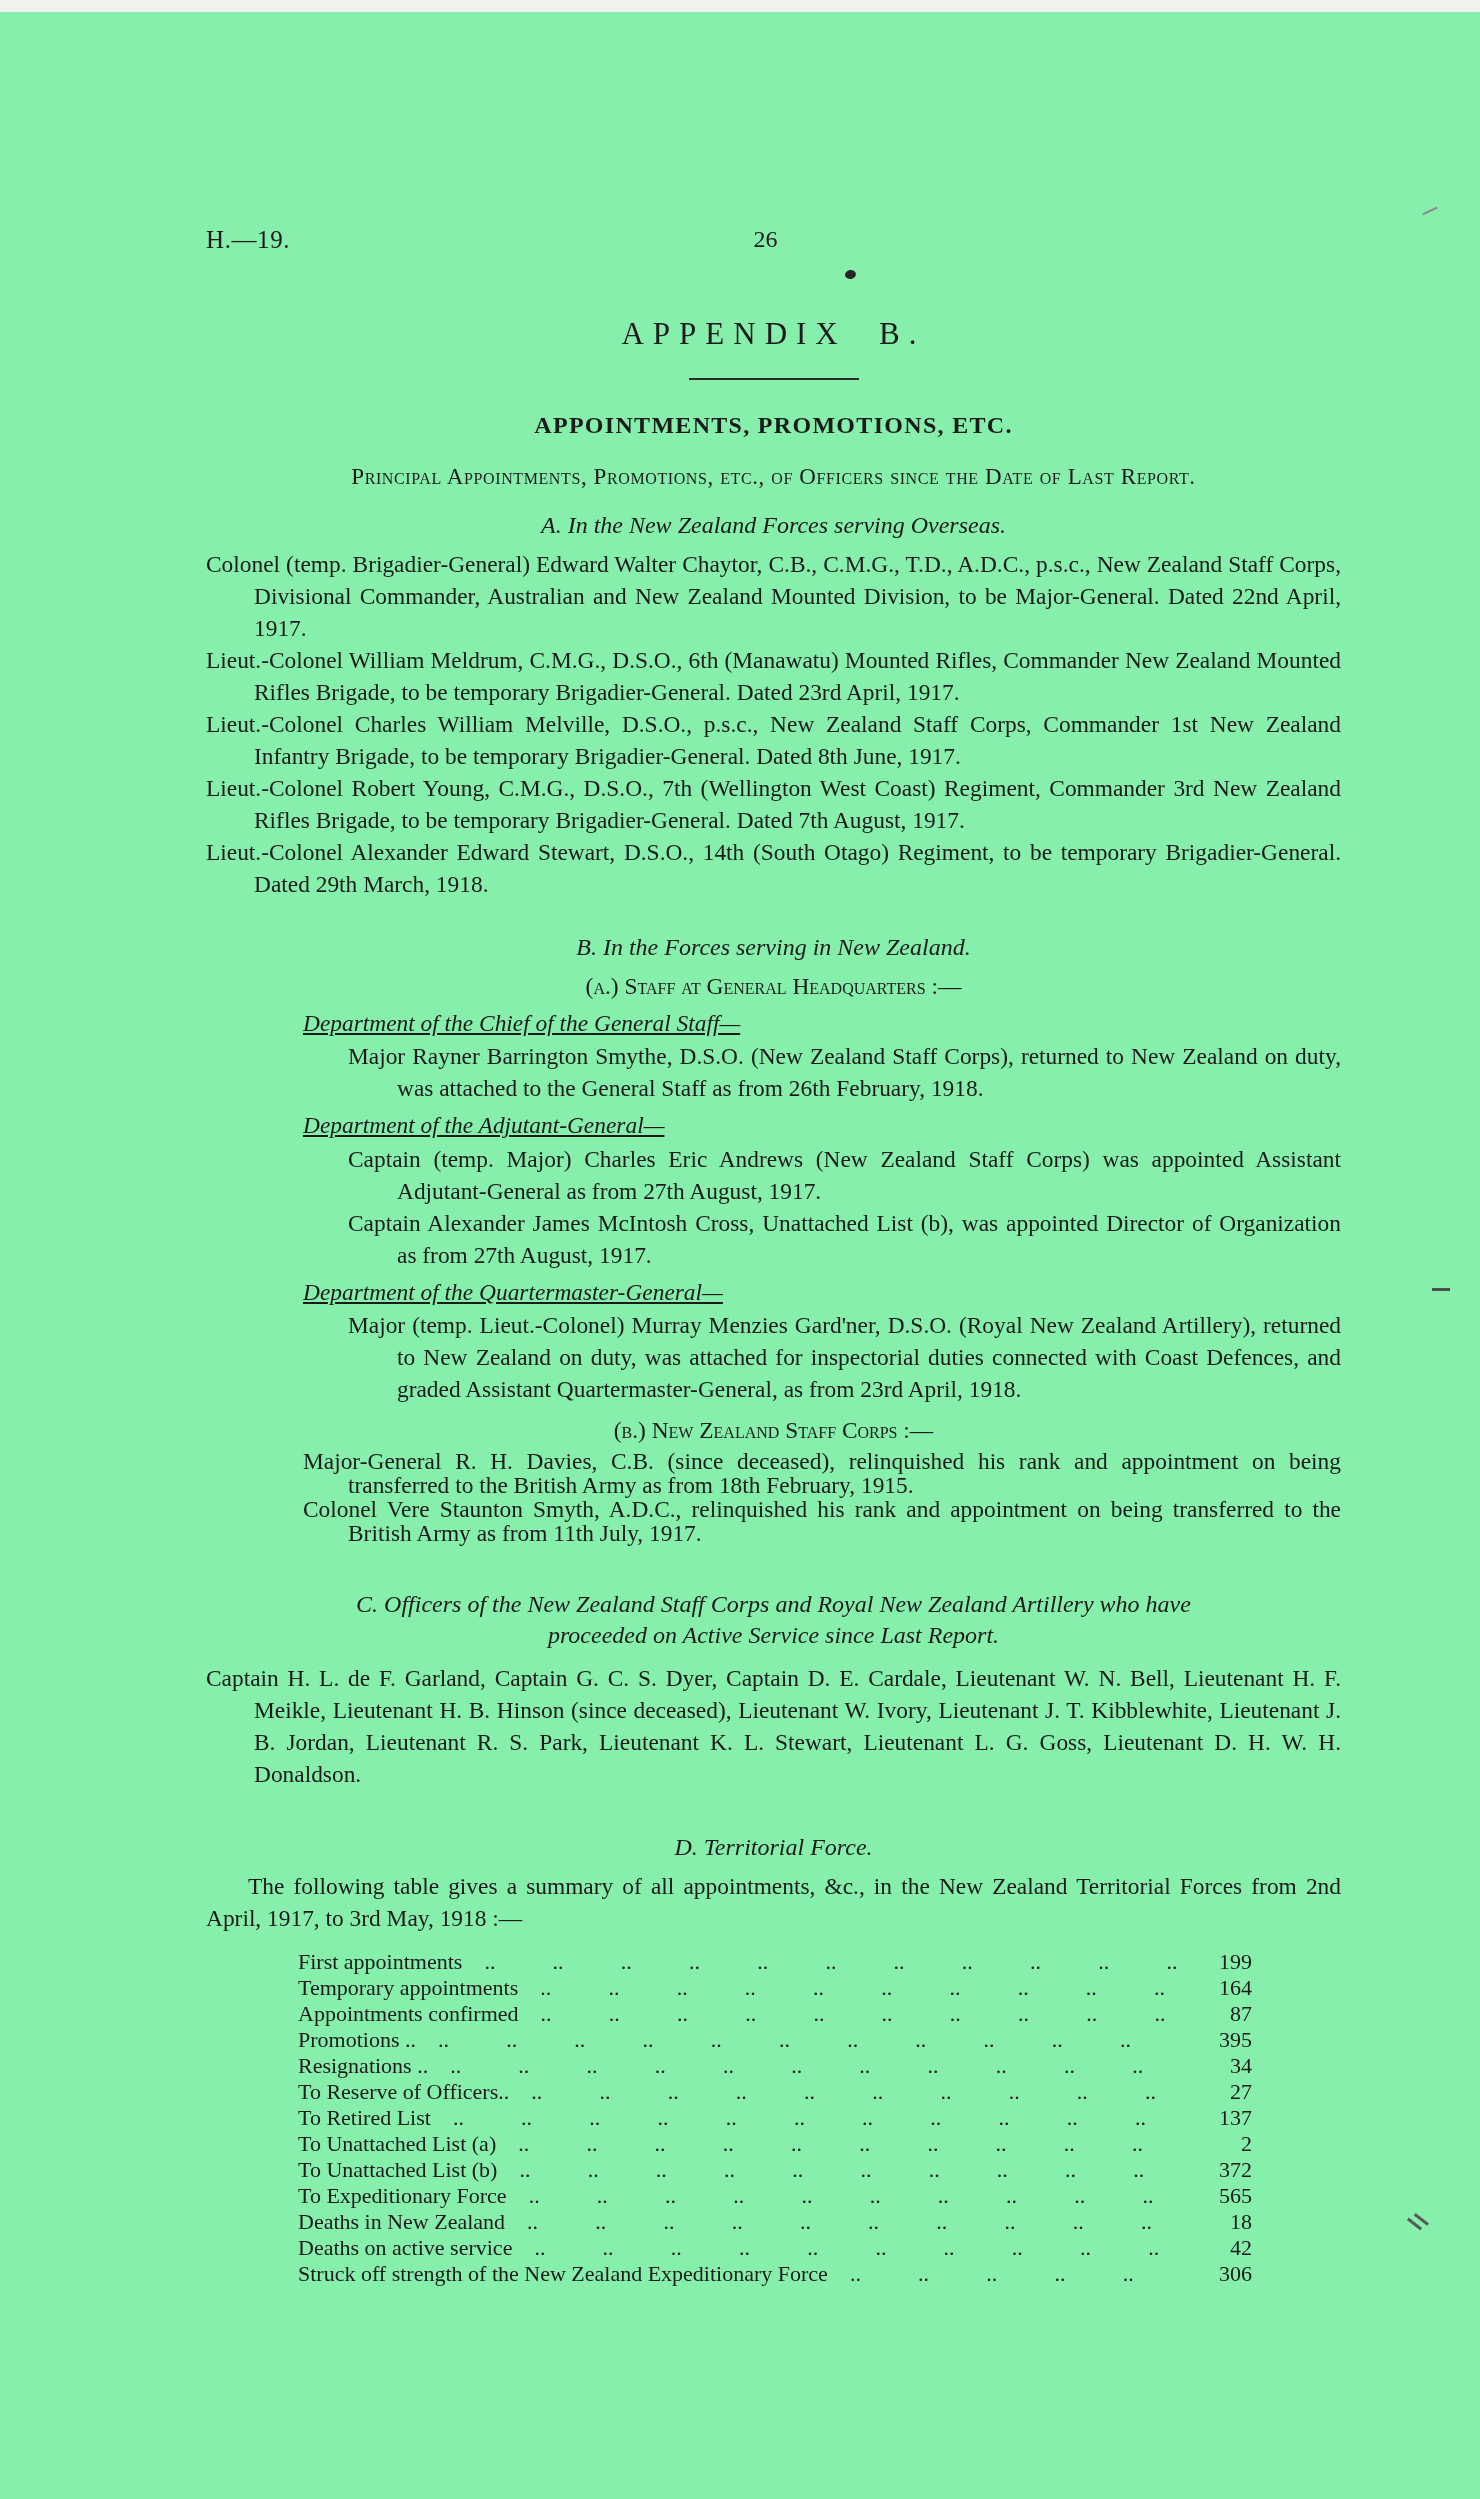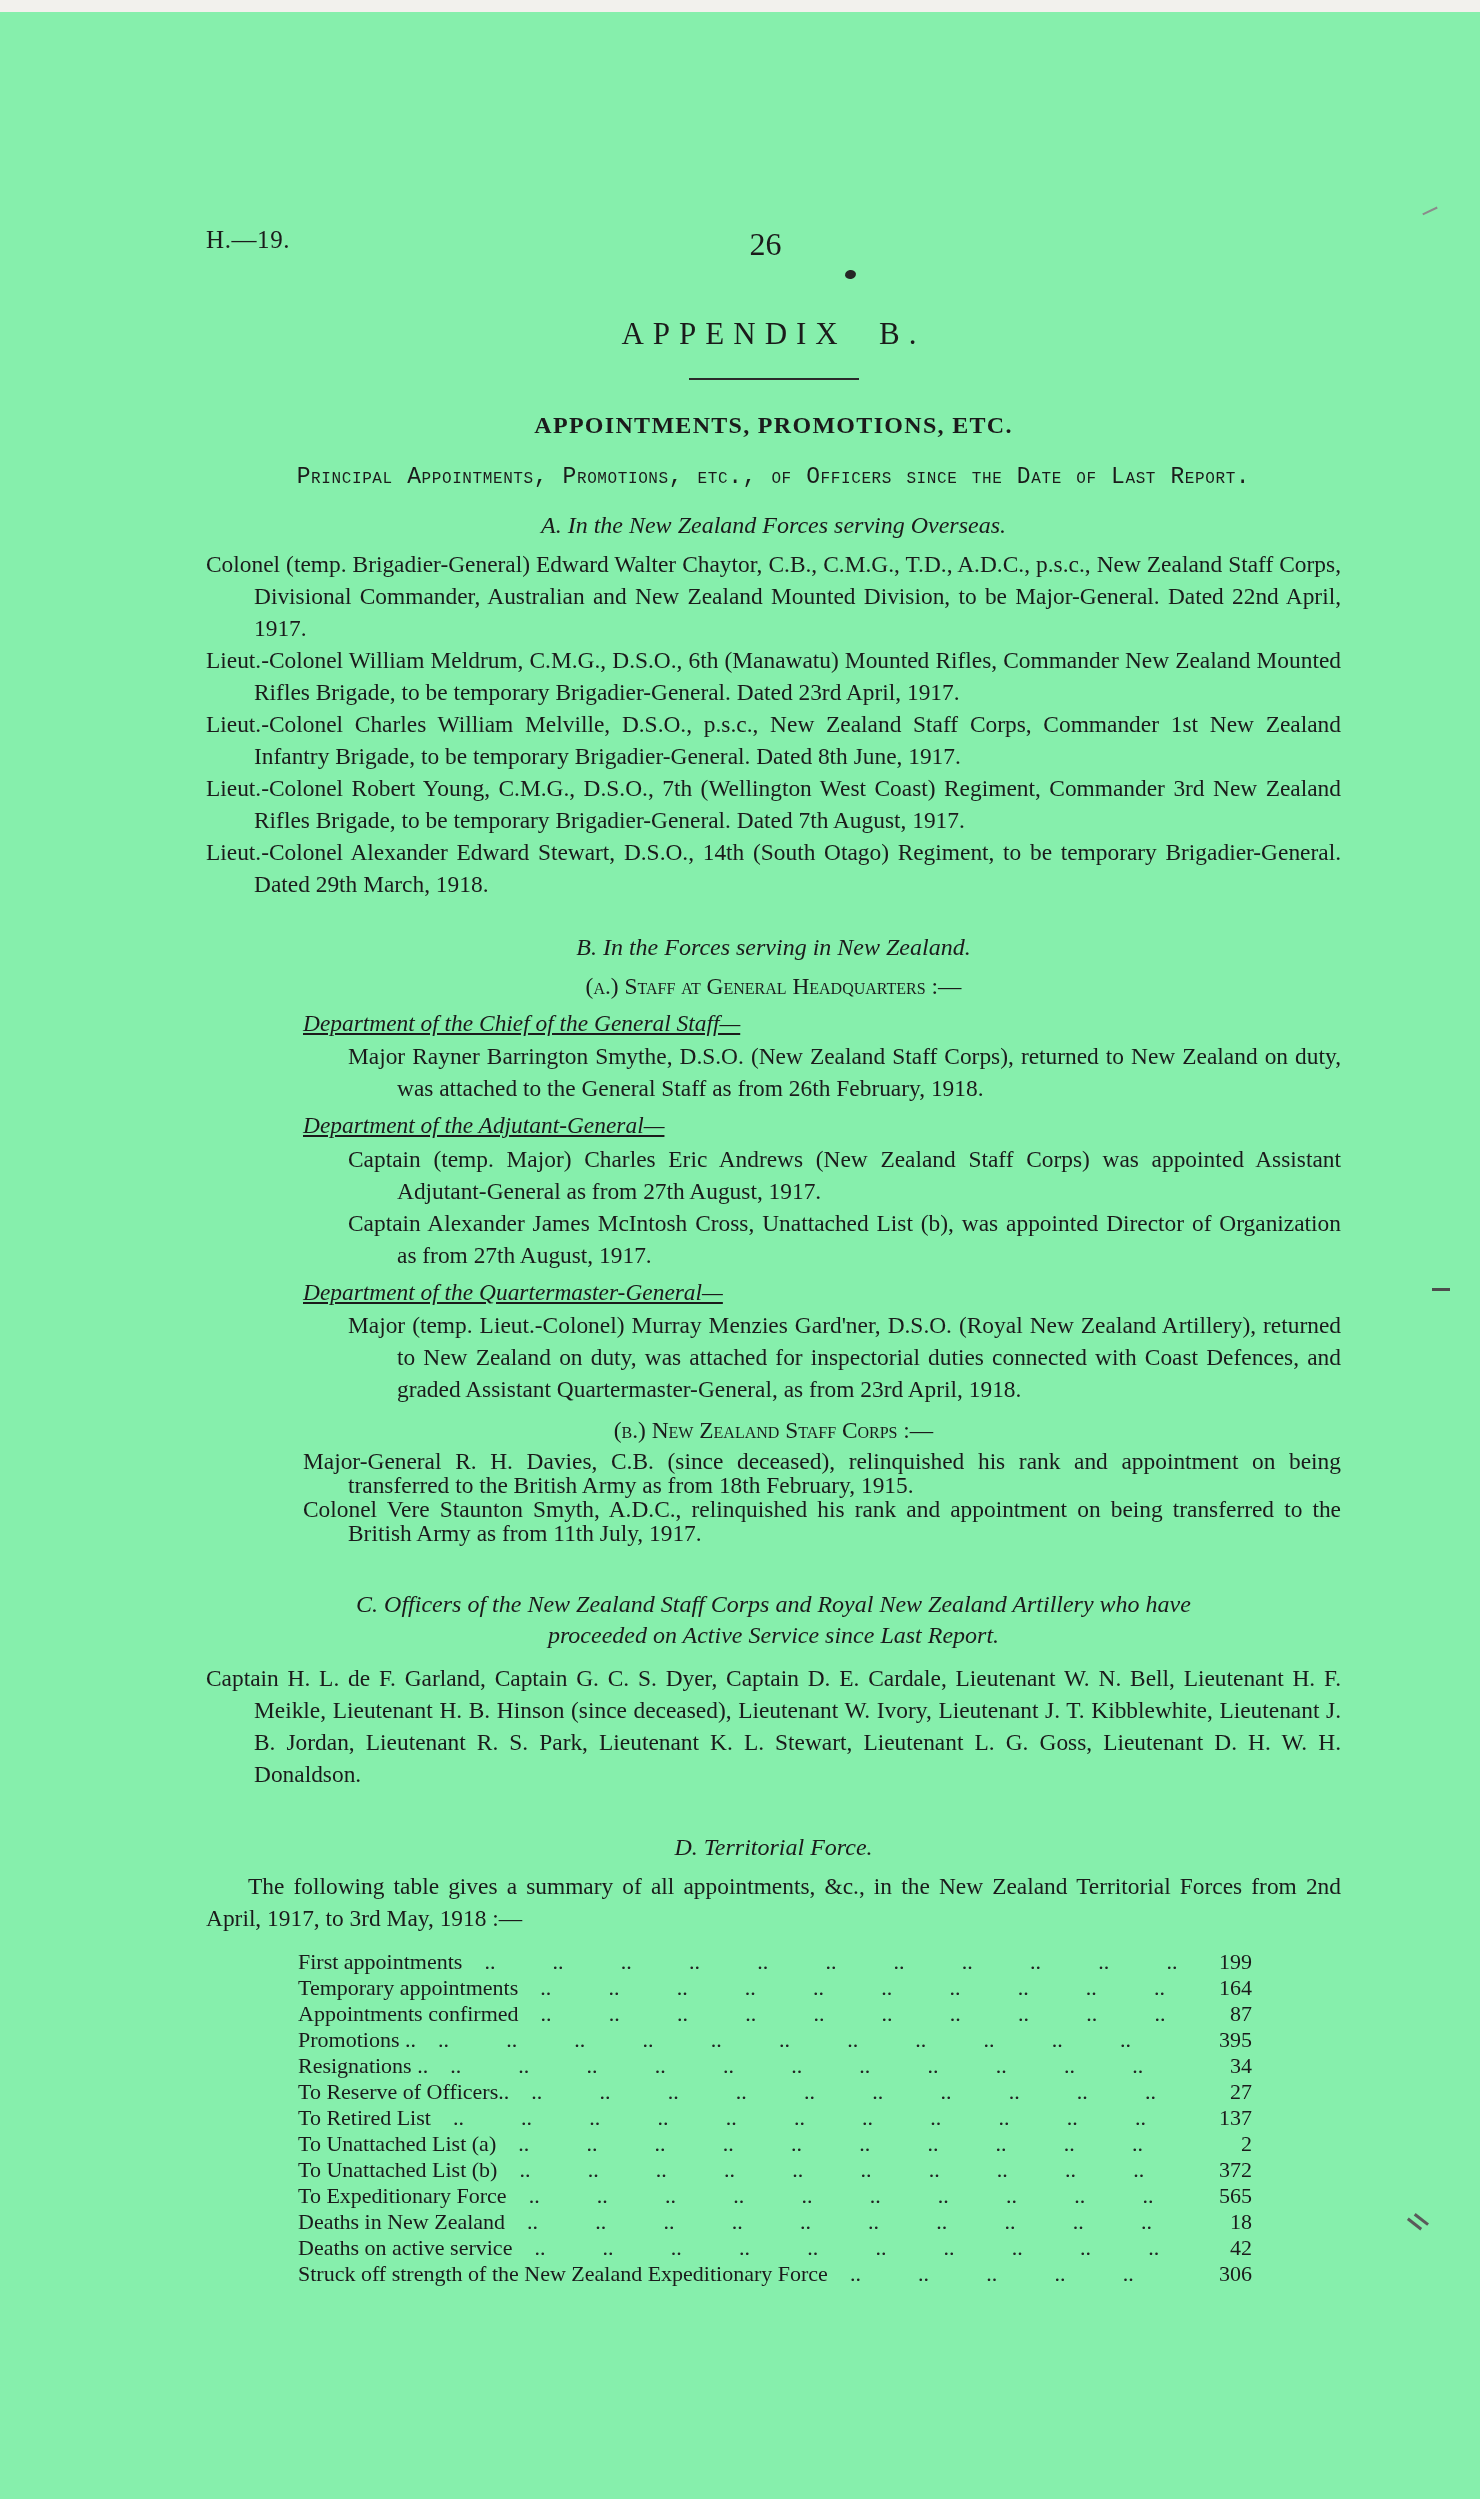--- a/index.html
+++ b/index.html
@@ -39,21 +39,21 @@
     left: 0;
     top: 0;
     letter-spacing: 0.6px;
   }
   .pagenum {
     position: absolute;
     left: 0;
     right: 16px;
     top: 0;
     text-align: center;
-    font-size: 32px;
+    font-size: 24px;
   }
 
   
   .appendix-title {
     margin-top: 56px;
     text-align: center;
     font-size: 31px;
     letter-spacing: 9px;
     word-spacing: 15.6px;
   }
@@ -69,21 +69,20 @@
     font-size: 24px;
     font-weight: bold;
     letter-spacing: 1.3px;
   }
   .subheading {
     margin-top: 25px;
     text-align: center;
     font-size: 23px;
     font-variant: small-caps;
     letter-spacing: 0.6px;
-    font-family: Liberation Mono, monospace;
   }
 
   
   .section-heading {
     margin-top: 22px;
     margin-bottom: 9px;
     text-align: center;
     font-size: 24px;
     font-style: italic;
   }

